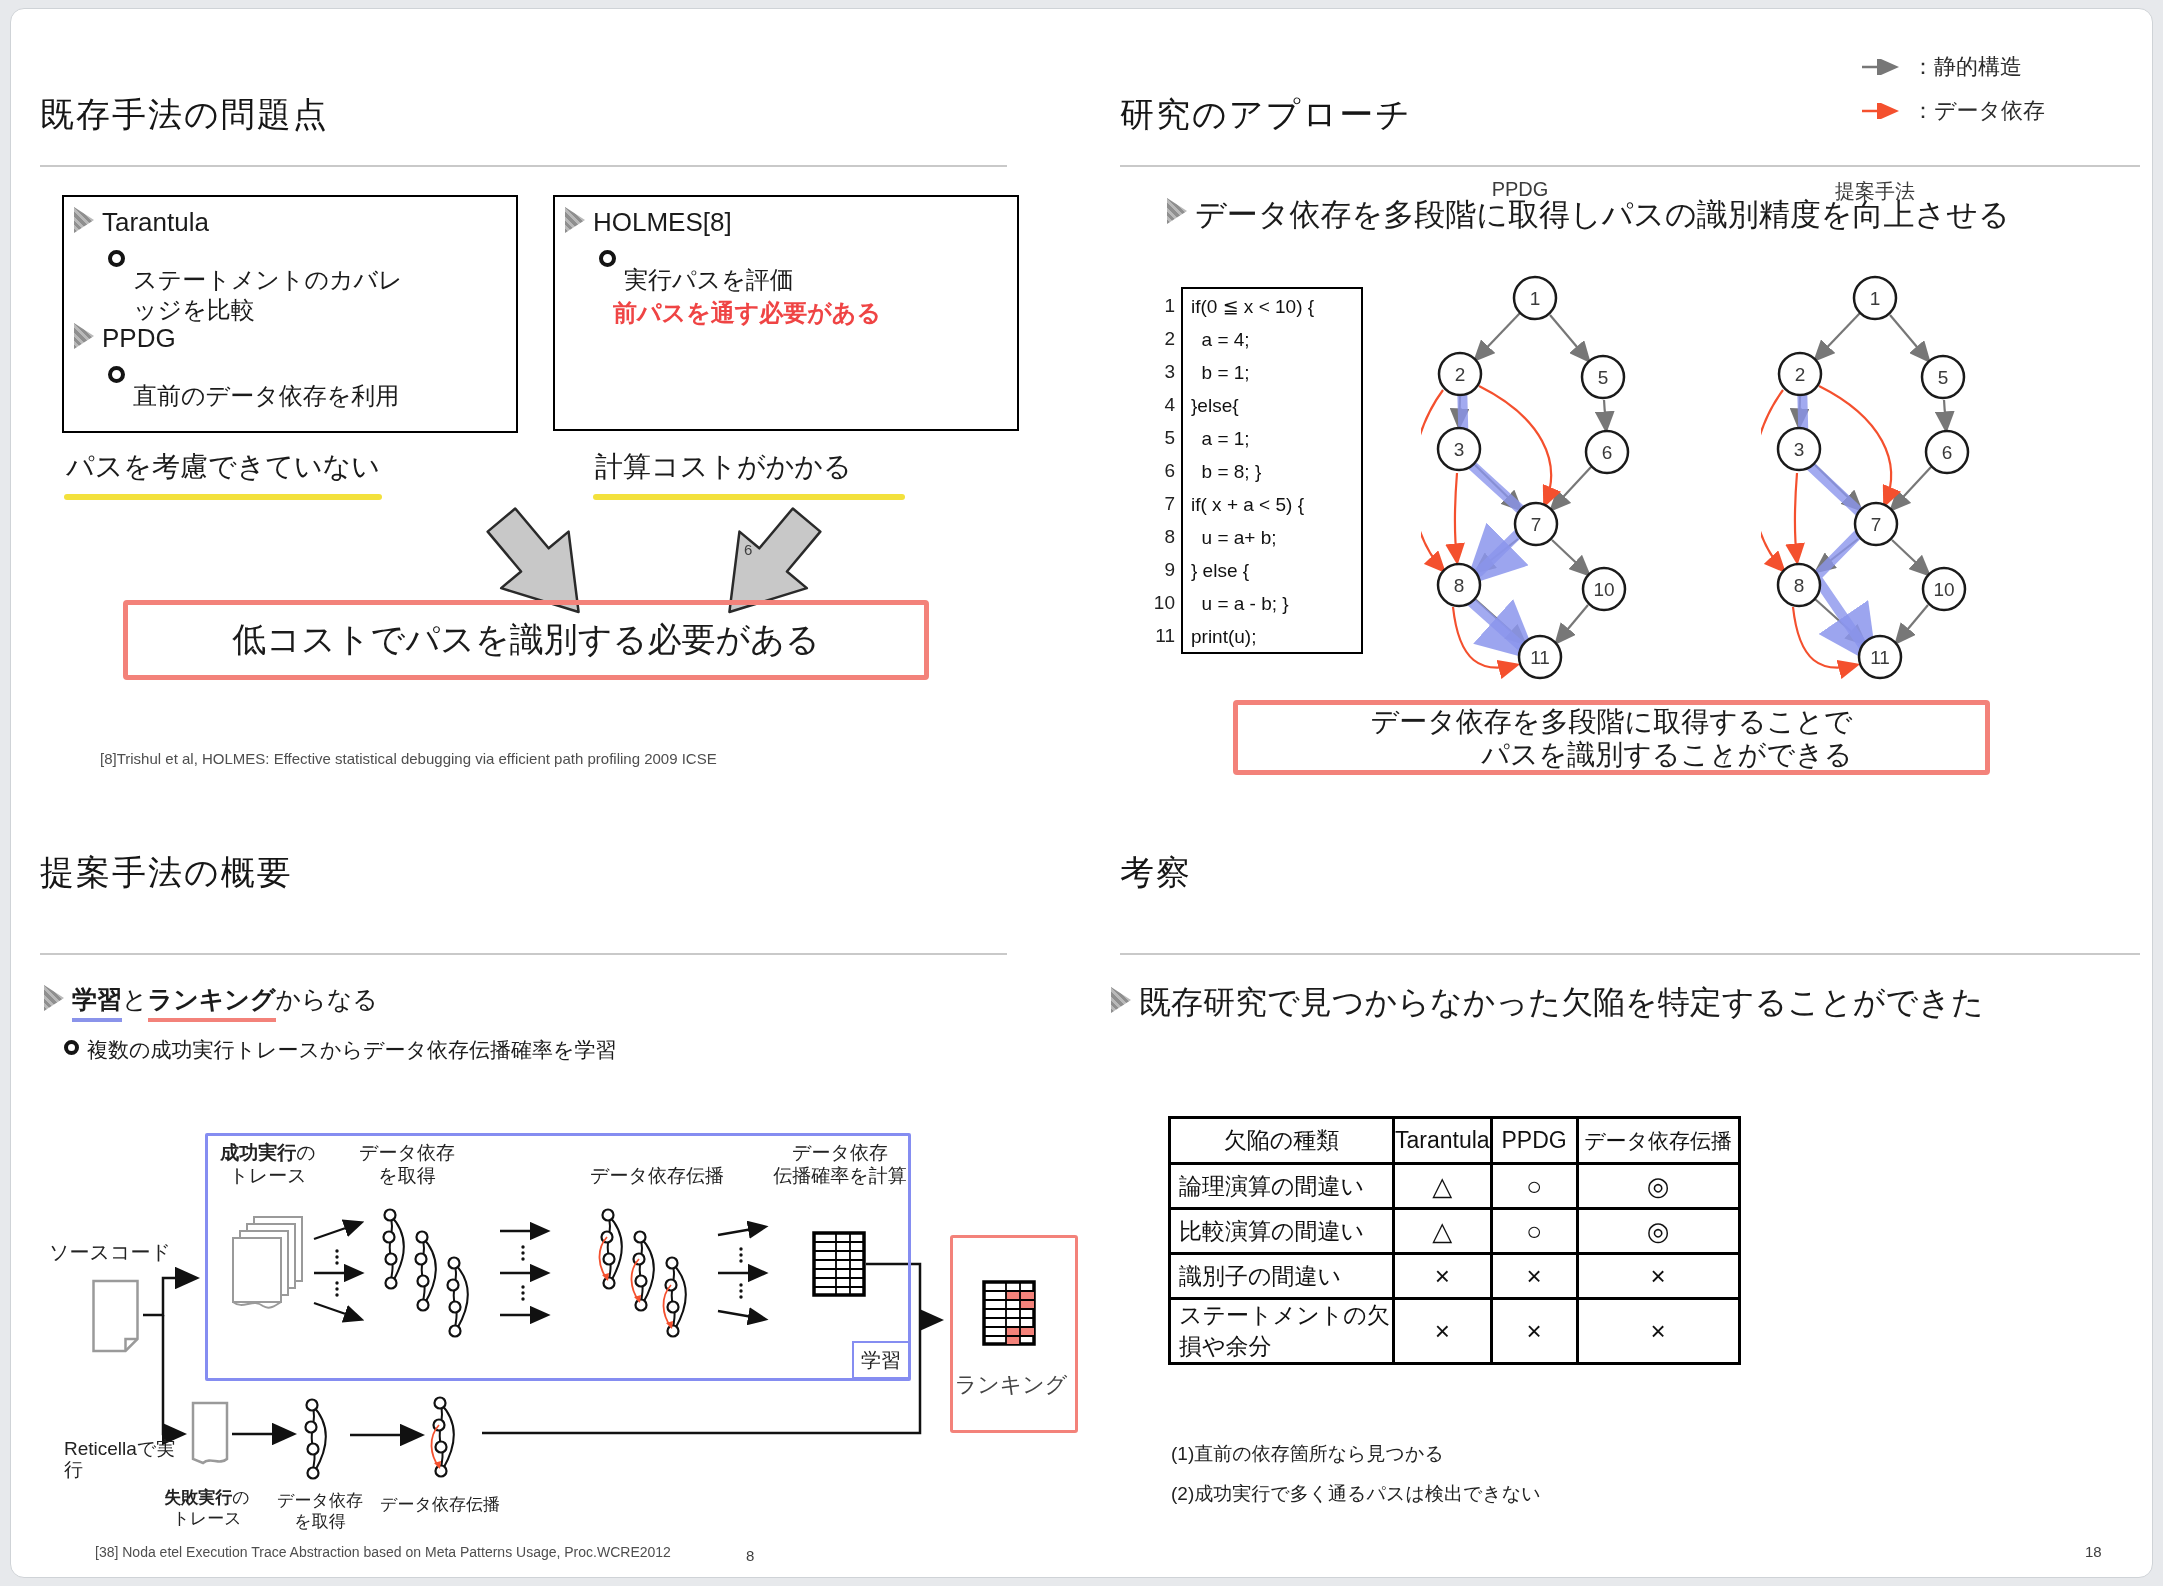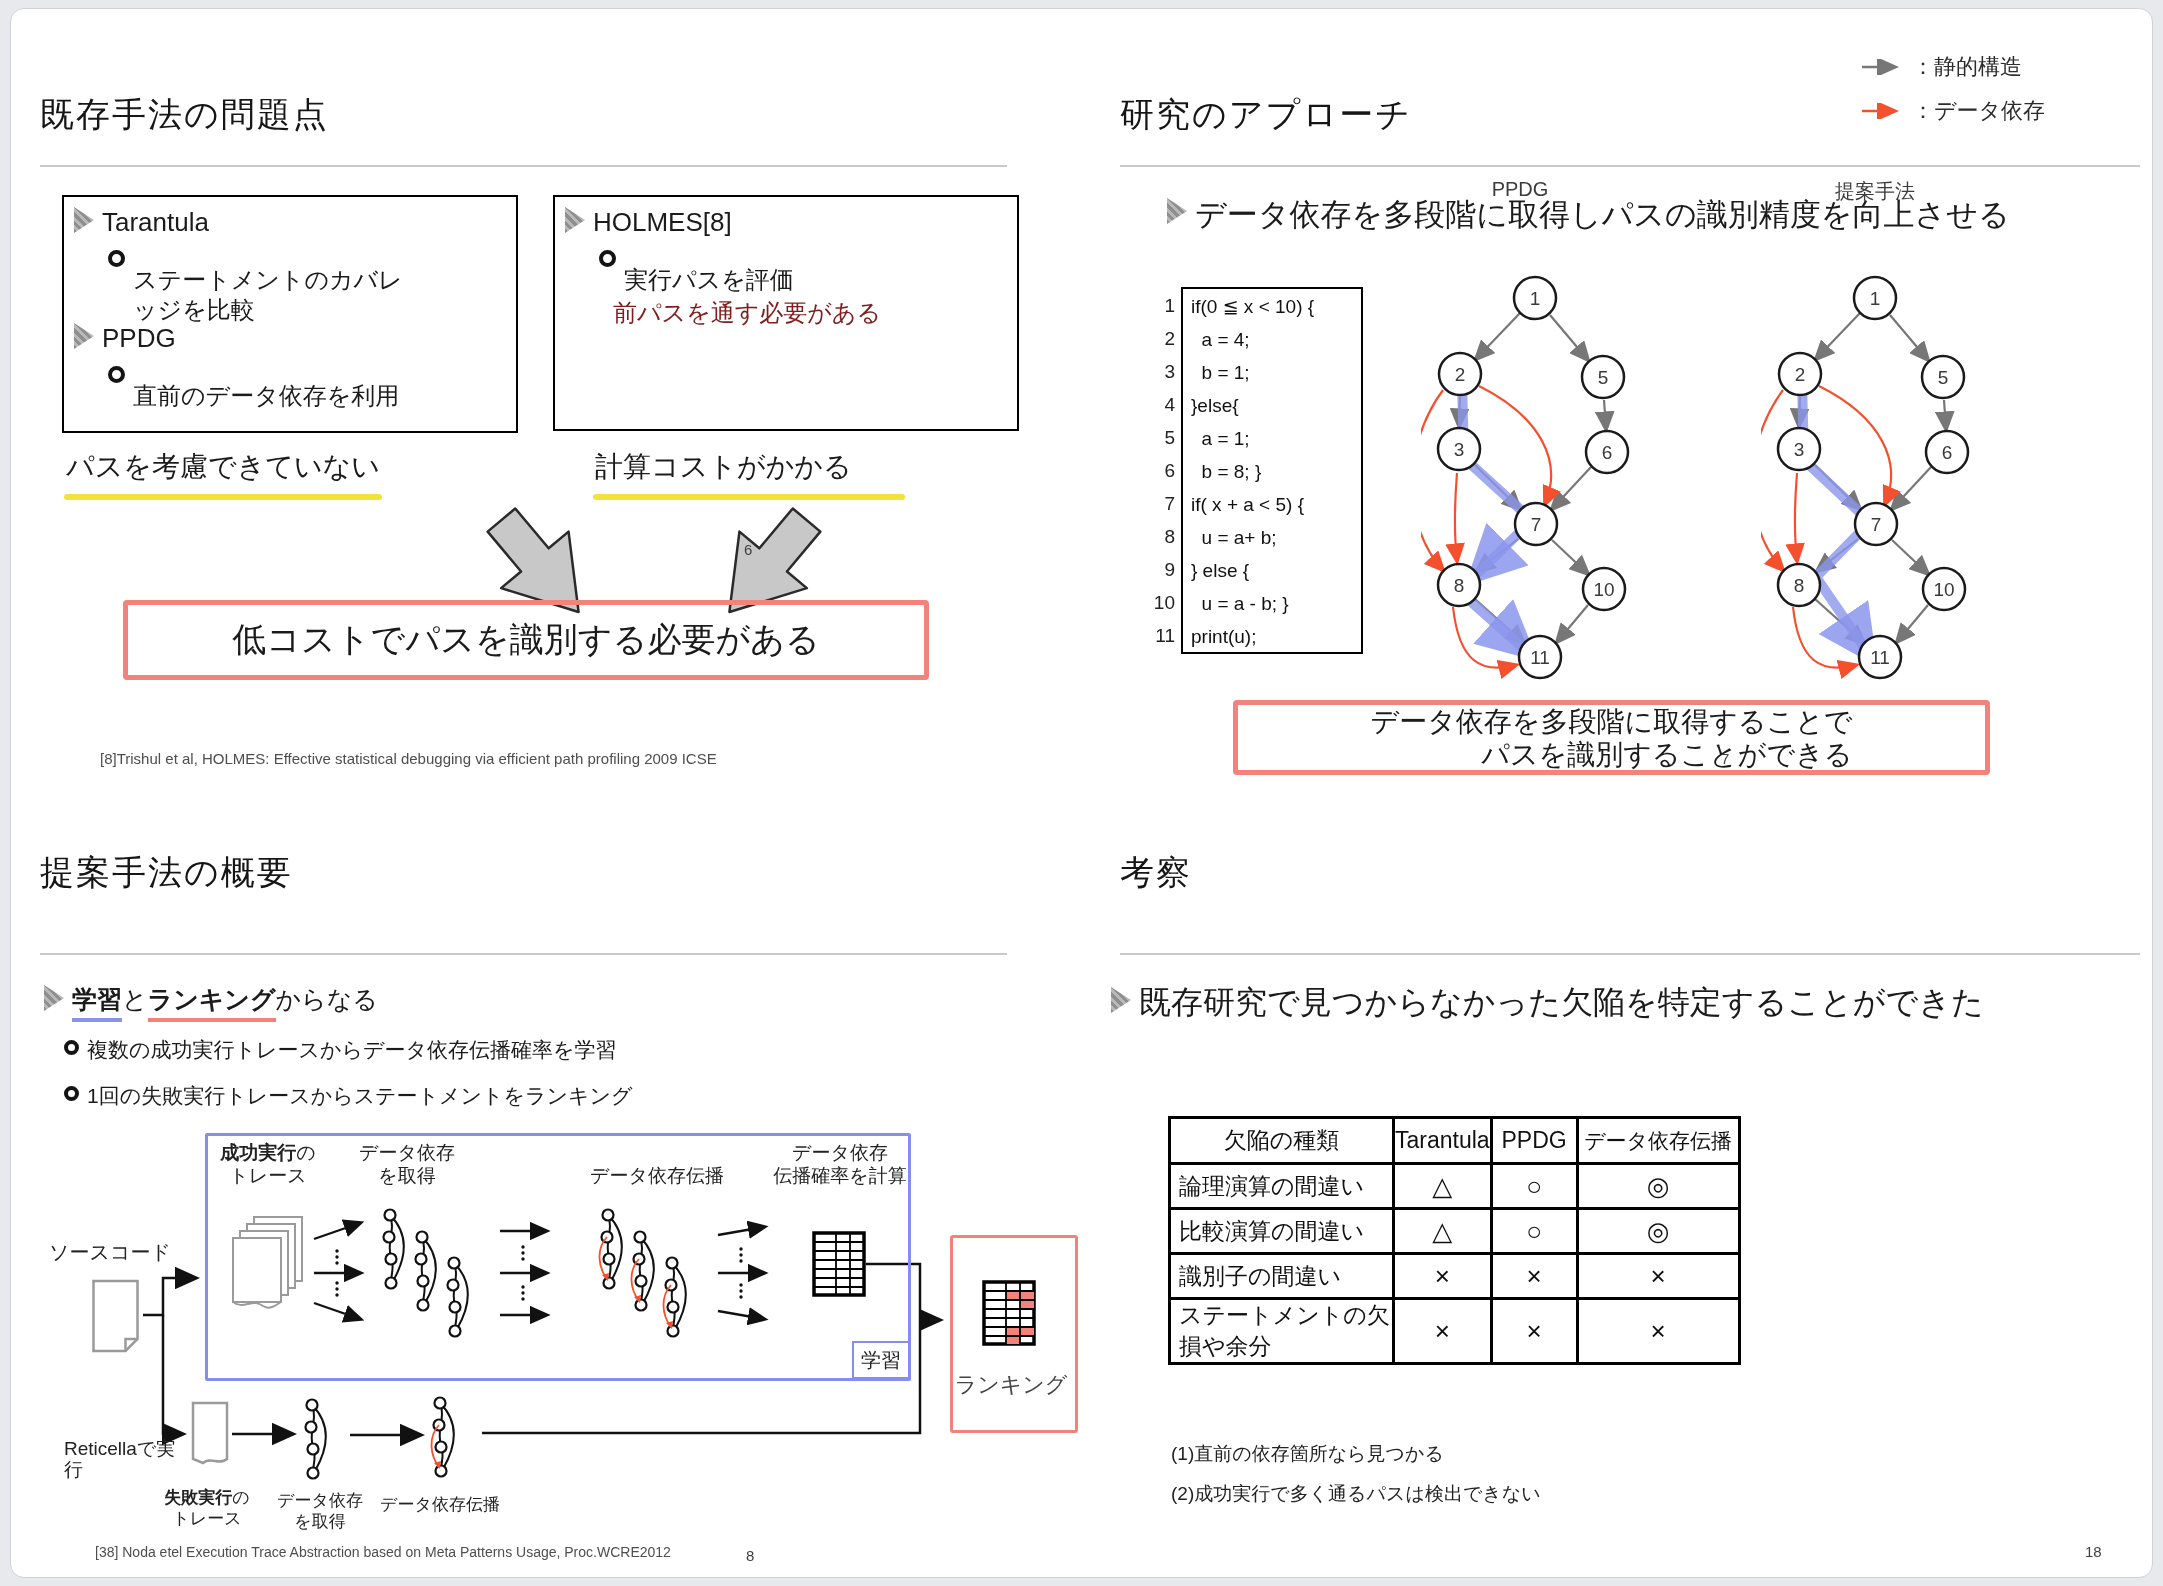--- a/index.html
+++ b/index.html
@@ -16,21 +16,21 @@
        clip-path:polygon(0 0,100% 50%,0 100%);}
   .ring{display:inline-block;width:14px;height:14px;border:4px solid #141414;border-radius:50%;box-sizing:border-box;width:17px;height:17px;}
   .bullet-row{position:absolute;display:flex;align-items:flex-start;gap:8px;}
   .ybar{position:absolute;height:6px;background:#f3e13c;border-radius:3px;}
   .redframe{position:absolute;border:5px solid #f3827a;border-radius:4px;display:flex;align-items:center;justify-content:center;text-align:center;}
   .footnote{position:absolute;font-size:15px;color:#4e4e4e;}
   .pagenum{position:absolute;font-size:15px;color:#3f3f3f;}
   .boxframe{position:absolute;border:2.5px solid #000;background:#fff;}
   .box-h{font-size:26px;}
   .box-b{font-size:24px;line-height:30px;margin-top:20px;}
-  .graynote{color:#7f1d1d;font-size:24px;}
+  .graynote{color:#ef4444;font-size:24px;font-weight:bold;}
   .code-num{display:block;height:33px;line-height:33px;font-size:19px;text-align:right;color:#222;}
   .code-line{display:block;height:33px;line-height:33px;font-size:19px;white-space:pre;color:#111;}
   .glabel{position:absolute;font-size:20px;color:#3c3c3c;text-align:center;}
   .ck{fill:none;stroke:#111;stroke-width:2;}
   .cn{fill:#fff;stroke:#111;stroke-width:2.2;}
   .cr{fill:none;stroke:#f4502e;stroke-width:1.8;}
   .crf{fill:#f4502e;}
   .dlabel{position:absolute;font-size:19px;line-height:23px;text-align:center;color:#222;}
   .dlabel-sm{position:absolute;font-size:17px;line-height:21px;text-align:center;color:#222;}
   .blueframe{position:absolute;border:3px solid #858df1;border-radius:2px;}
@@ -326,24 +326,20 @@
 
     <div class="bullet-row" style="left:44px;top:190px;">
       <span class="tri" style="margin-top:2px;"></span>
       <span style="font-size:25px;">
         <span class="b u-blue">学習</span><span>と</span><span class="b u-red">ランキング</span><span>からなる</span>
       </span>
     </div>
     <div class="bullet-row" style="left:64px;top:243px;">
       <span class="ring" style="width:15px;height:15px;margin-top:4px;"></span>
       <span style="font-size:21px;">複数の成功実行トレースからデータ依存伝播確率を学習</span>
-    </div>
-    <div class="bullet-row" style="left:64px;top:289px;">
-      <span class="ring" style="width:15px;height:15px;margin-top:4px;"></span>
-      <span style="font-size:21px;">1回の失敗実行トレースからステートメントをランキング</span>
     </div>
 
     <svg class="abs" style="left:0;top:0;pointer-events:none;" width="1081" height="793" viewBox="0 0 1081 793">
       <defs>
           <marker id="ar-f3" markerWidth="10" markerHeight="9" refX="8" refY="4.5" orient="auto">
             <path d="M0 0 L10 4.5 L0 9 z" fill="#111"></path>
           </marker>
         </defs>
       <g fill="none" stroke="#111" stroke-width="2.5">
         <path d="M143 522 H163 V485 H195" marker-end="url(#ar-f3)"></path>

